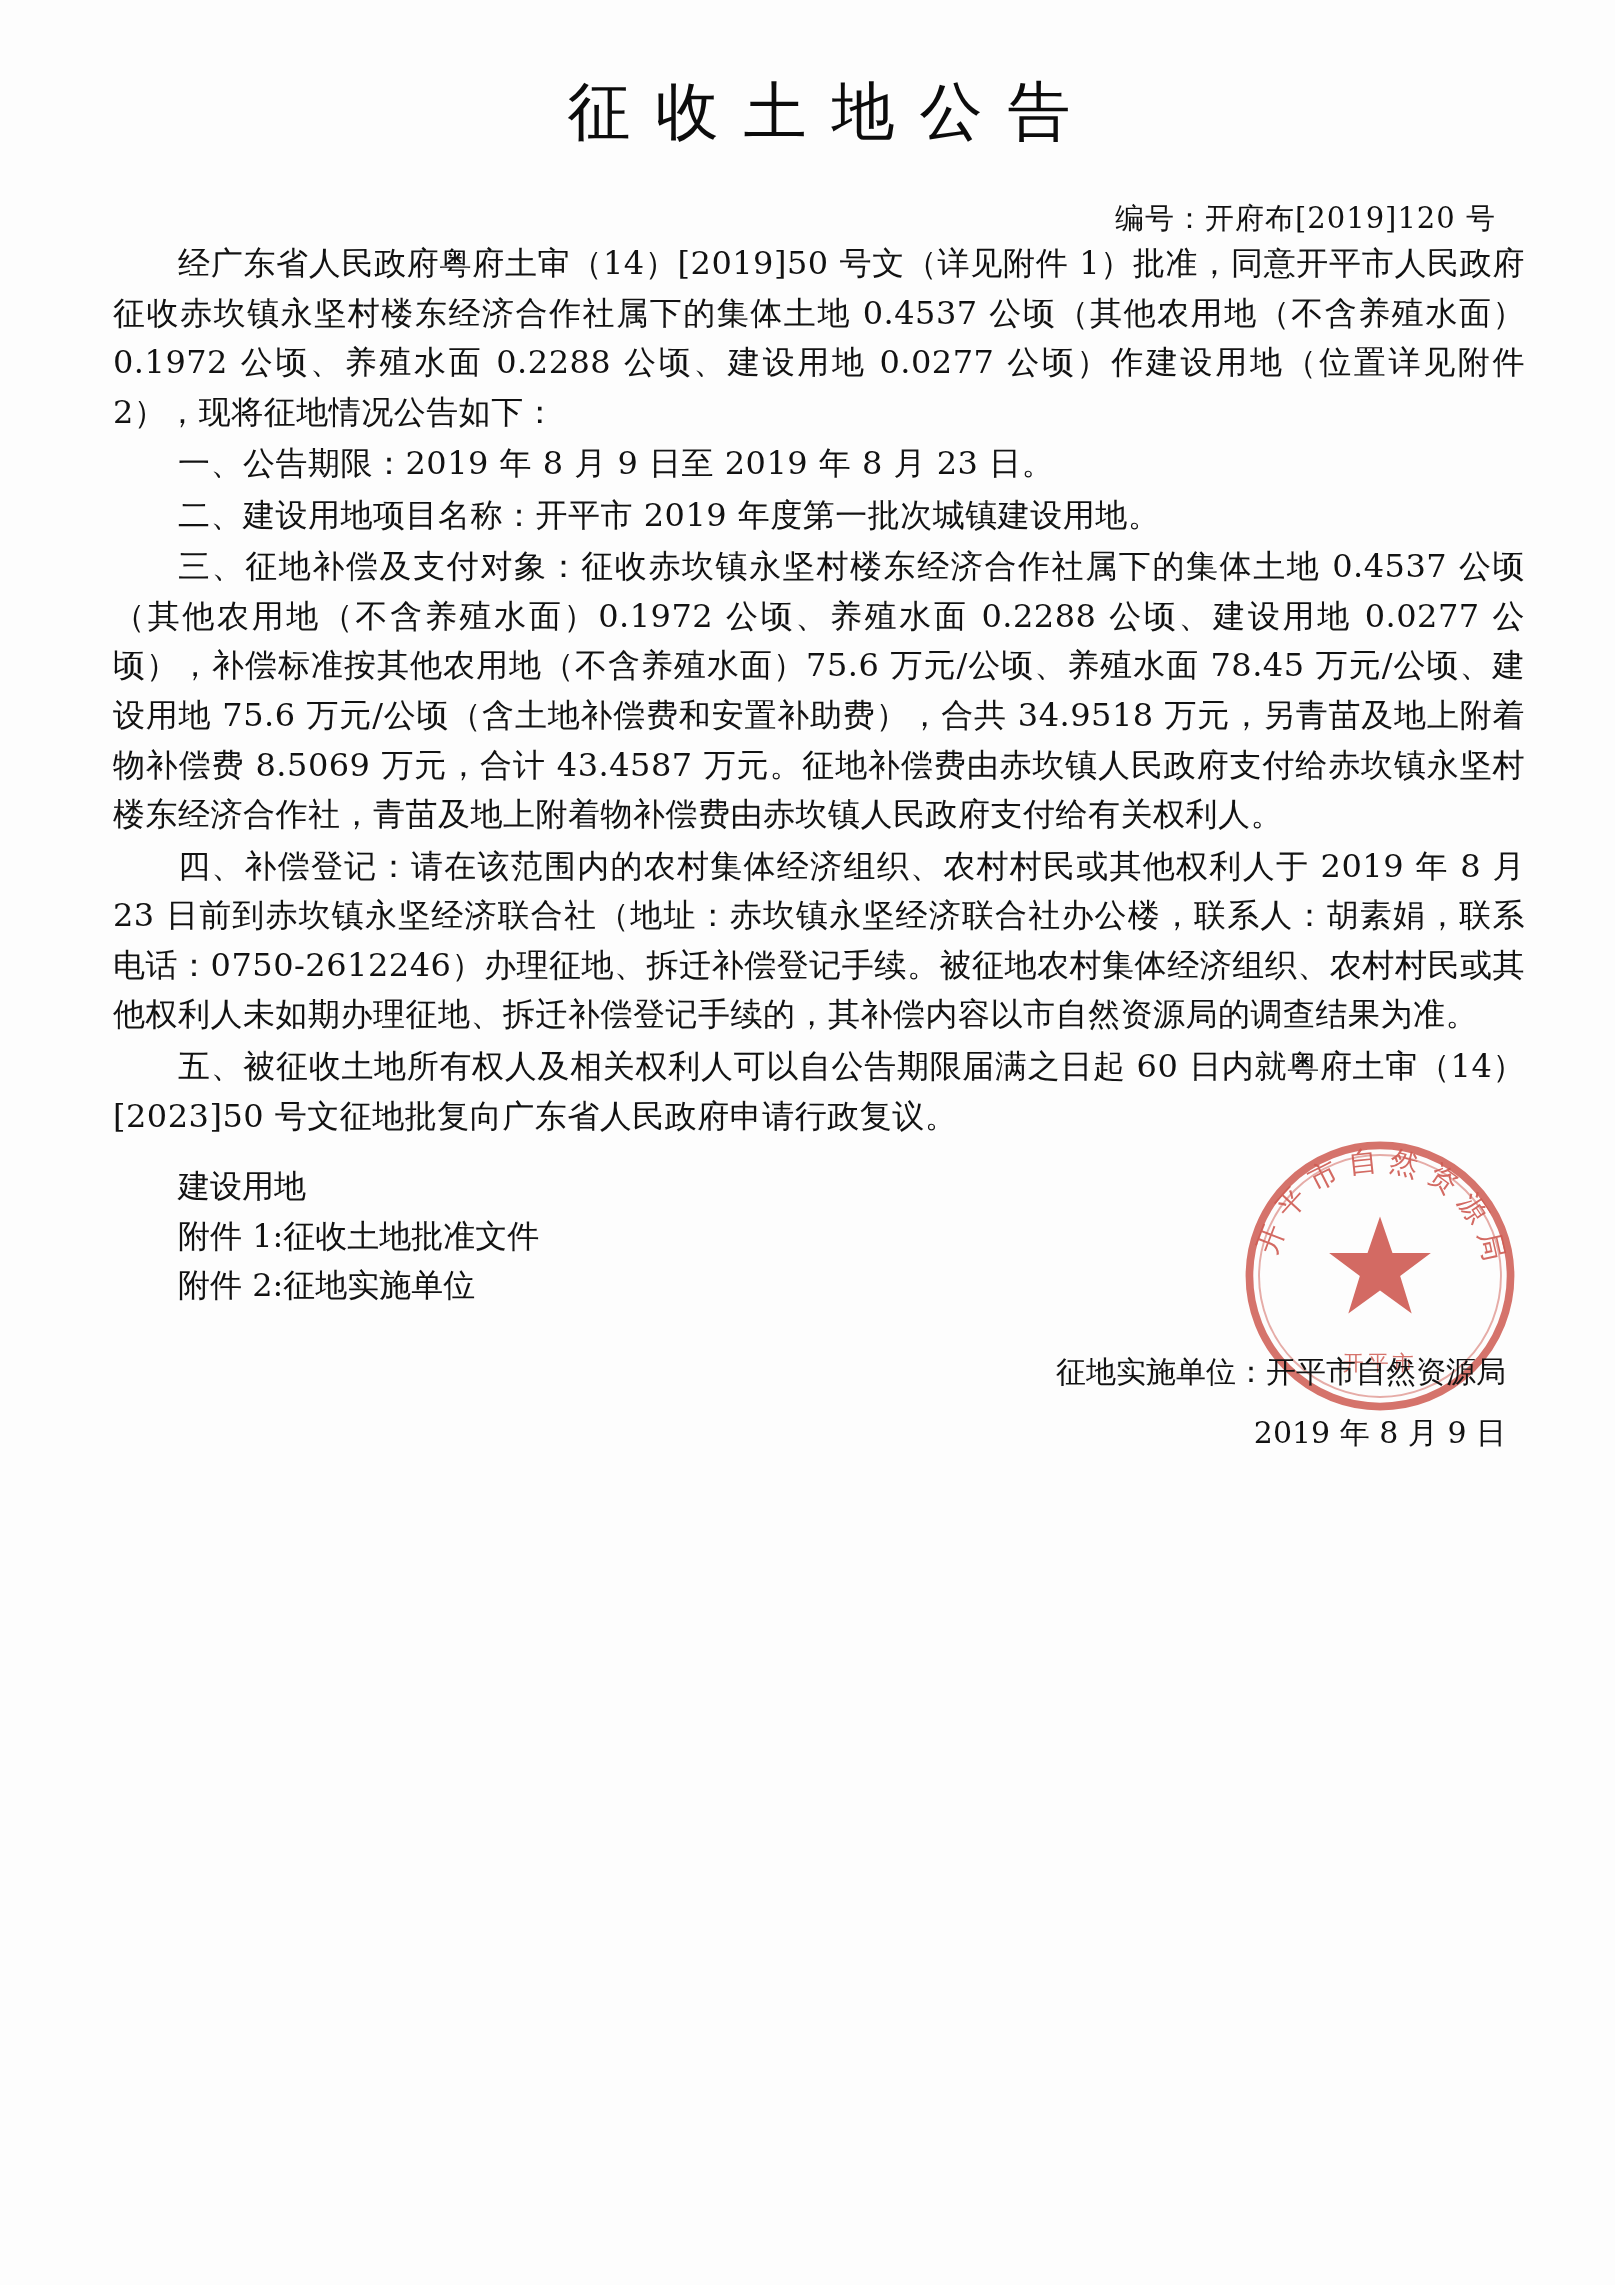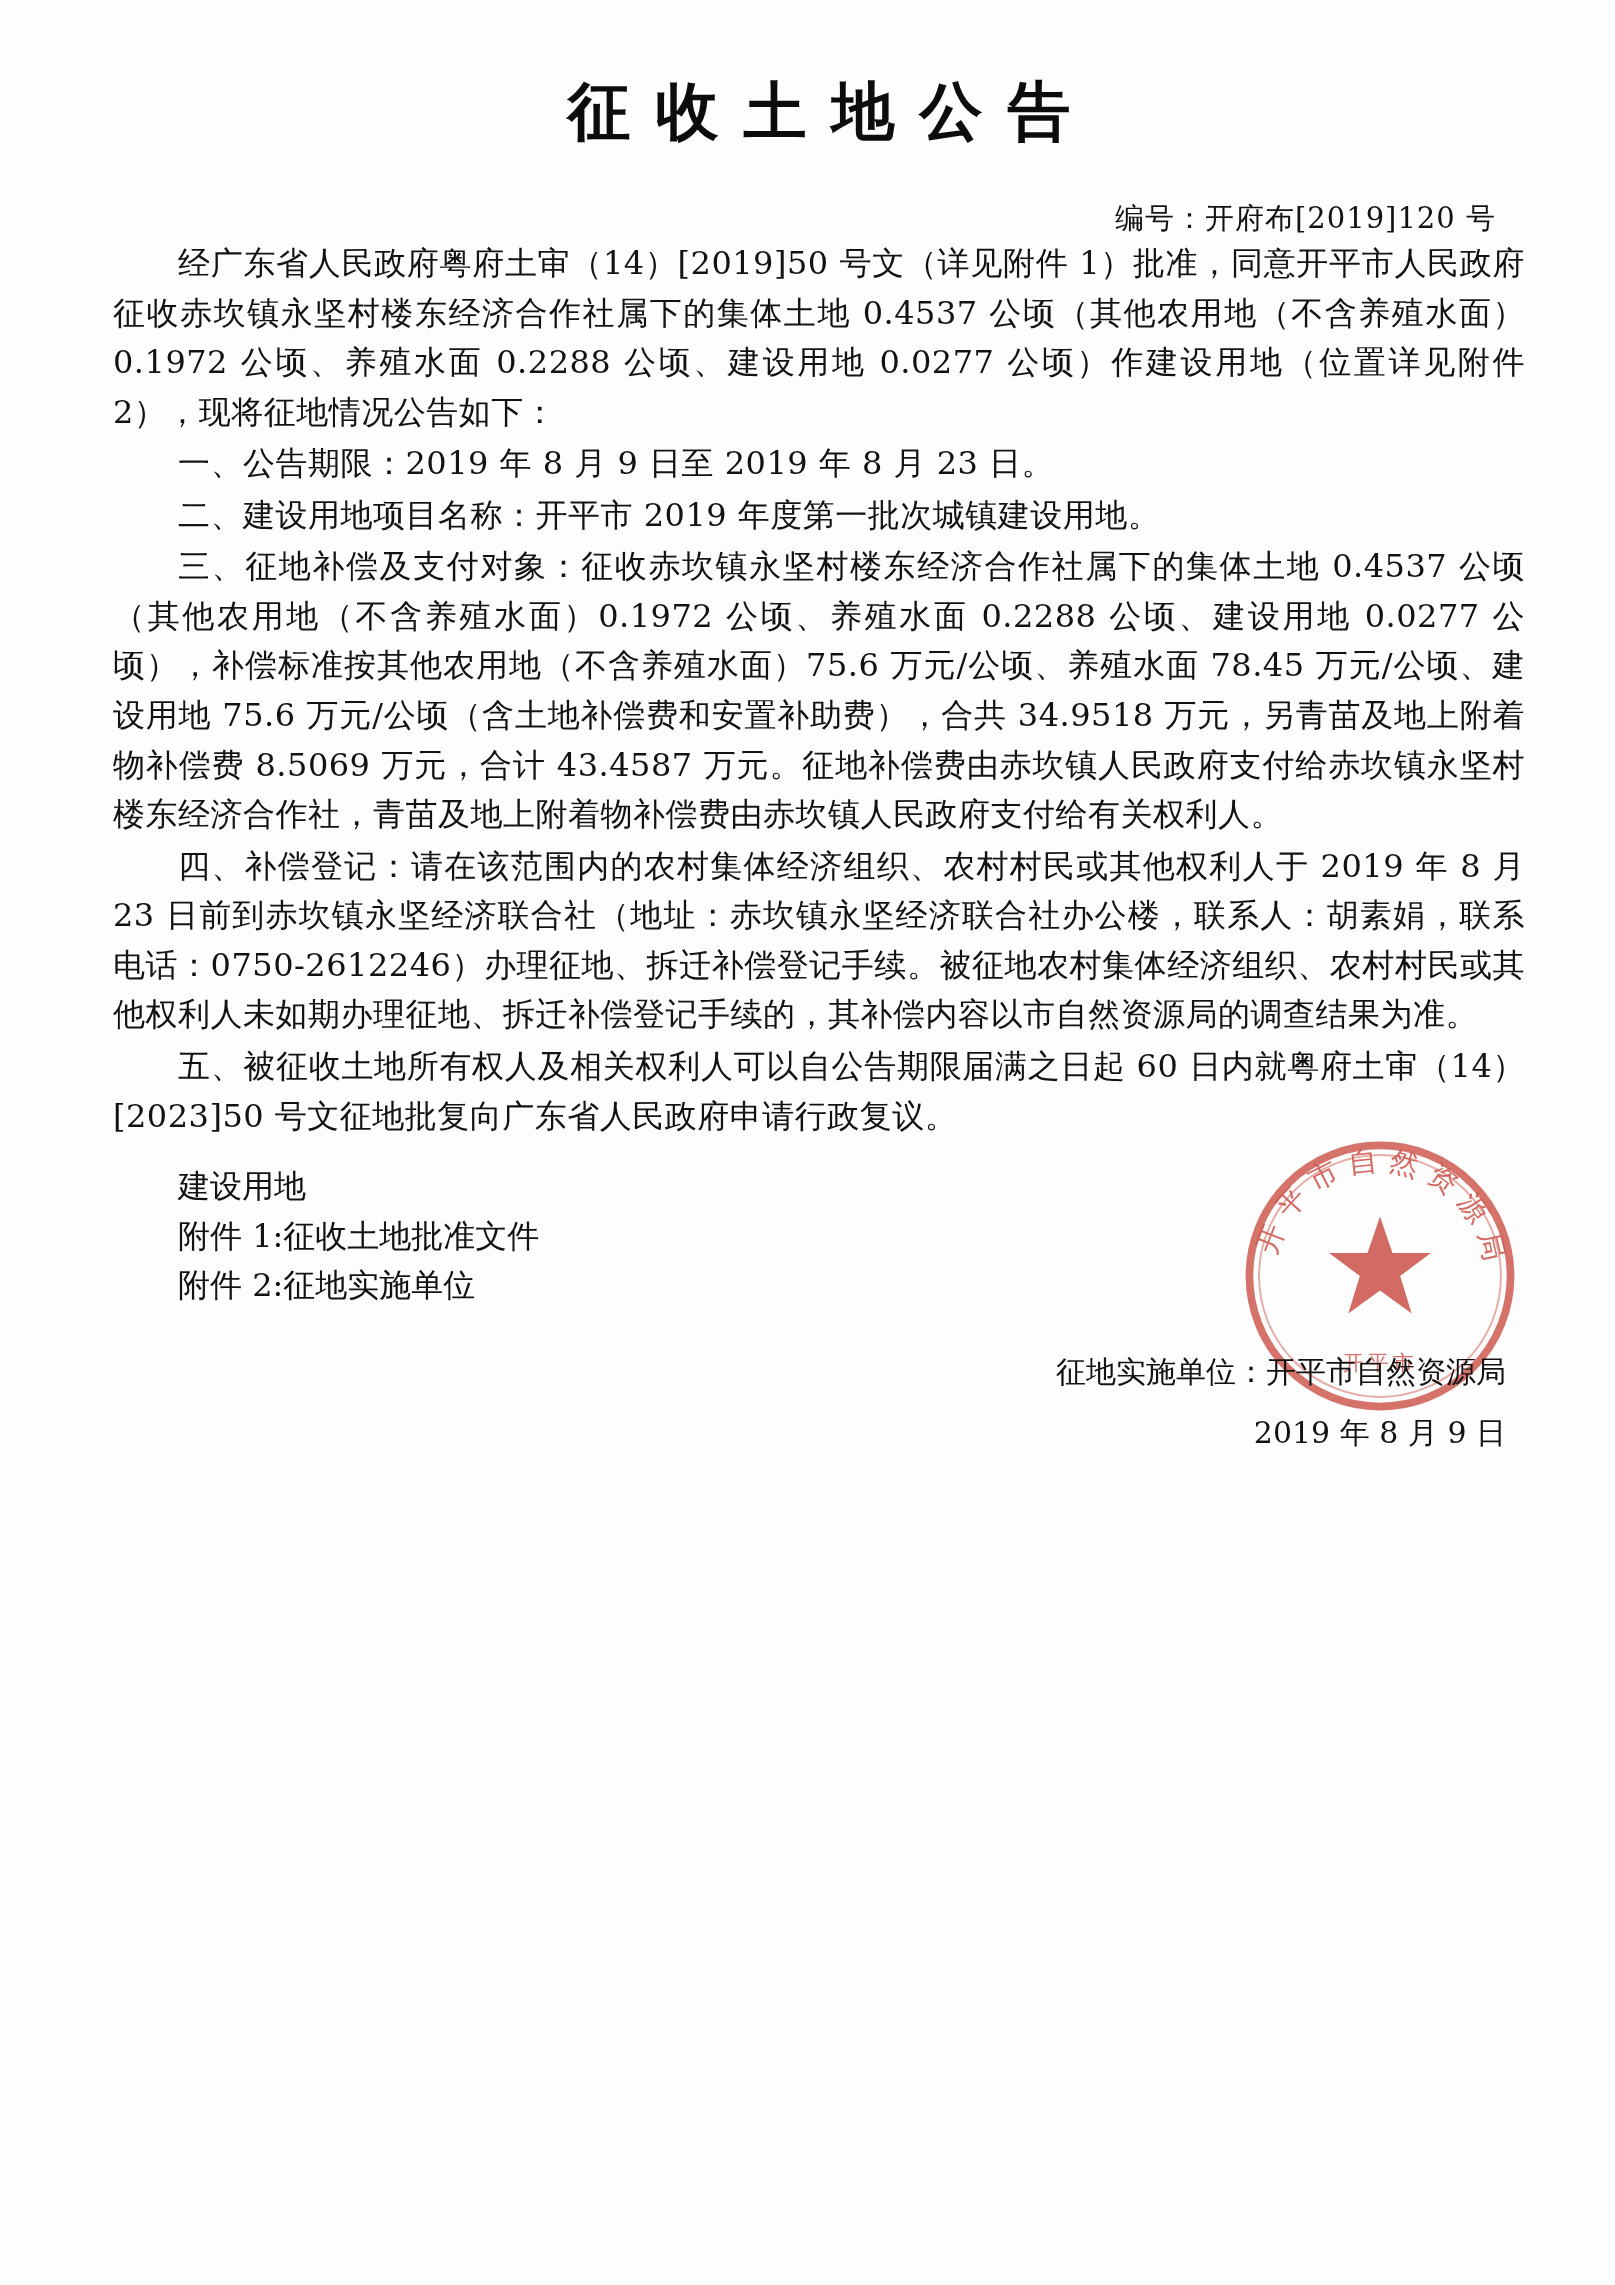--- a/index.html
+++ b/index.html
@@ -26,21 +26,21 @@
   .inner {
     position: absolute;
     left: 113px;
     top: 48px;
     width: 1412px;
   }
 
   .doc-title {
     text-align: center;
     font-size: 63px;
-    font-weight: bold;
+    font-weight: normal;
     letter-spacing: 25px;
     text-indent: 25px;
     margin: 21px 0 0 0;
     font-family: "DejaVu Serif", "Liberation Serif", serif;
     color: #0c0c0c;
     white-space: nowrap;
   }
 
   .doc-number {
     text-align: right;

